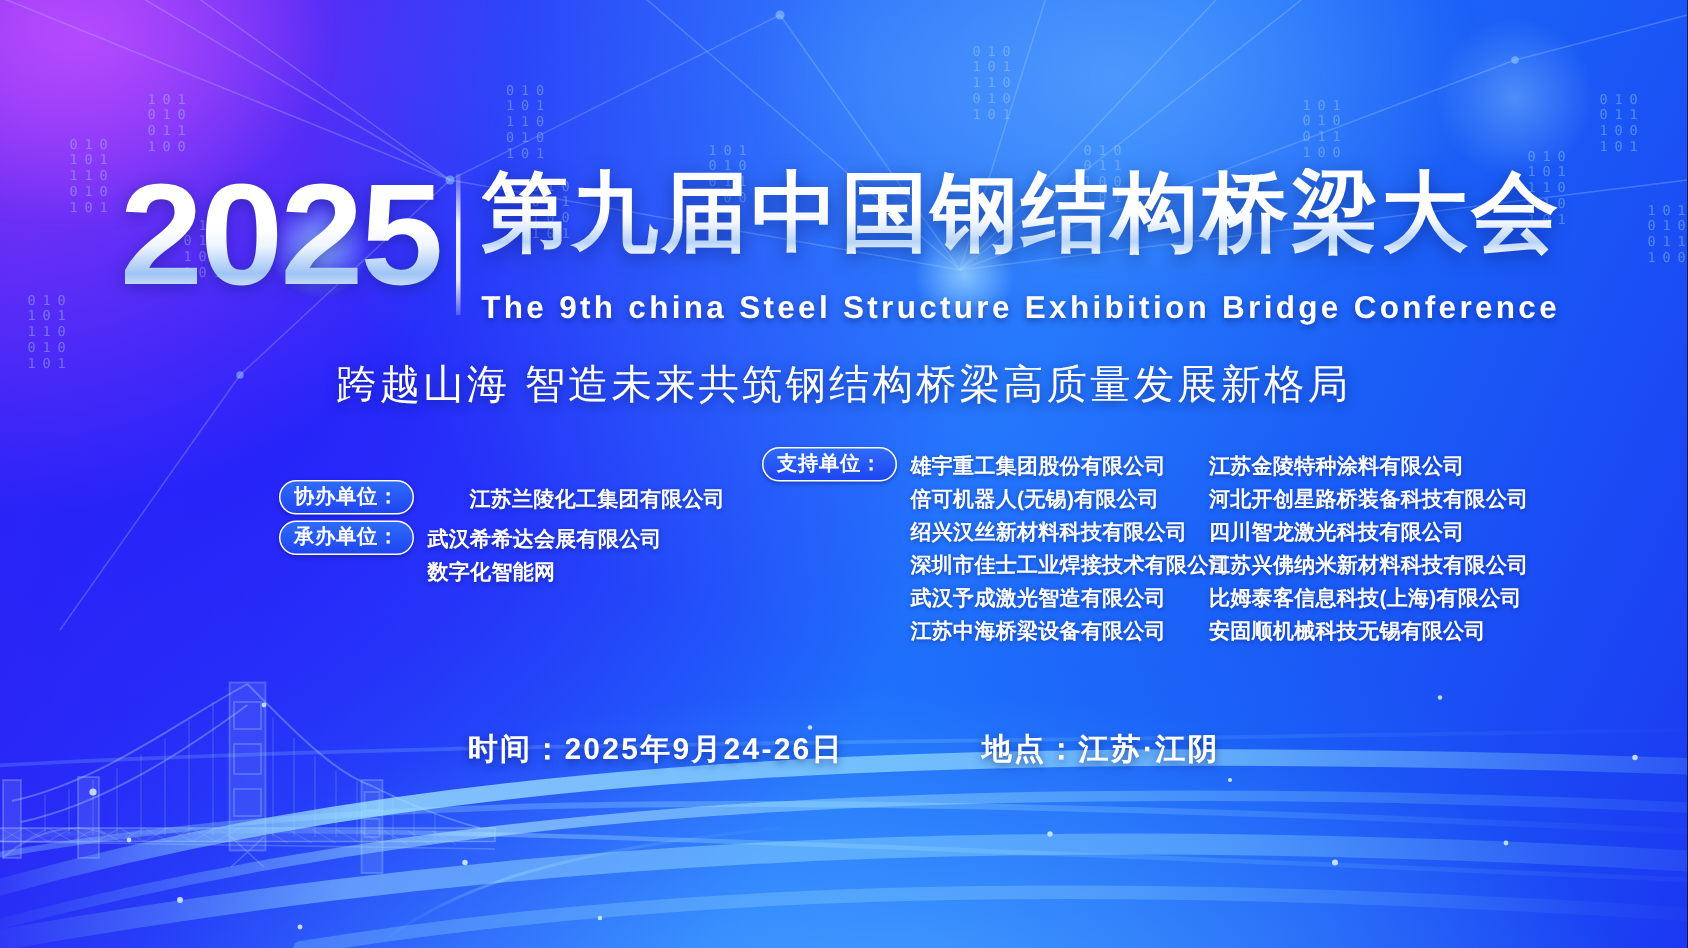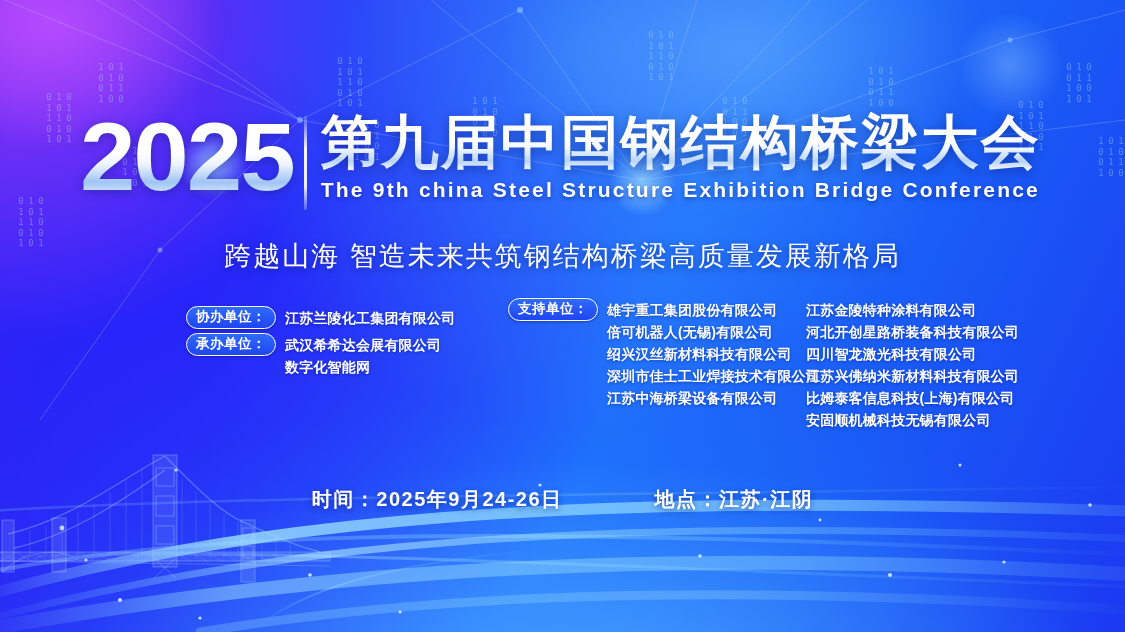--- a/index.html
+++ b/index.html
@@ -73,21 +73,21 @@
   }
   .title-col{display:flex;flex-direction:column;}
   .title-cn{
     font-size:58px;line-height:1.03;font-weight:700;letter-spacing:2px;
     background:linear-gradient(180deg,#ffffff 0%,#ffffff 46%,#f2f7ff 60%,#b9d4f7 82%,#ffffff 100%);
     -webkit-background-clip:text;background-clip:text;color:transparent;
     -webkit-text-fill-color:transparent;
     filter:drop-shadow(0 3px 6px rgba(8,26,110,.5));
   }
   .title-en{
-    margin-top:6px;
+    margin-top:22px;
     font-size:21px;font-weight:700;color:#ffffff;
     letter-spacing:2.2px;
     text-shadow:0 2px 4px rgba(10,30,110,.55);
   }
 
   .slogan{
     position:absolute;left:0;right:0;top:238px;text-align:center;
     font-size:27px;font-weight:400;color:#ffffff;letter-spacing:2px;
     text-shadow:0 2px 7px rgba(8,30,120,.65);
   }
@@ -328,21 +328,21 @@
     </div>
   </div>
 
   <div class="slogan">跨越山海 智造未来共筑钢结构桥梁高质量发展新格局</div>
 
   <div class="orgs">
 
     <div class="col col-left">
 
 
-      <div class="org-row" style="margin-top:8px;">
+      <div class="org-row" style="margin-top:22px;gap:28px;">
         <span class="pill">协办单位：</span>
         <div class="org-lines">
           <div class="org-line">江苏兰陵化工集团有限公司</div>
         </div>
       </div>
 
       <div class="org-row" style="margin-top:4px;">
         <span class="pill">承办单位：</span>
         <div class="org-lines">
           <div class="org-line">武汉希希达会展有限公司</div>
@@ -352,20 +352,21 @@
     </div>
 
     <div class="col col-mid">
       <div class="org-row">
         <span class="pill">支持单位：</span>
         <div class="org-lines">
           <div class="org-line">雄宇重工集团股份有限公司</div>
           <div class="org-line">倍可机器人(无锡)有限公司</div>
           <div class="org-line">绍兴汉丝新材料科技有限公司</div>
           <div class="org-line">深圳市佳士工业焊接技术有限公司</div>
+          <div class="org-line">武汉予成激光智造有限公司</div>
           <div class="org-line">江苏中海桥梁设备有限公司</div>
         </div>
       </div>
     </div>
 
     <div class="col col-right plain-lines">
       <div class="org-lines" style="margin-left:0;padding-top:1px;">
         <div class="org-line">江苏金陵特种涂料有限公司</div>
         <div class="org-line">河北开创星路桥装备科技有限公司</div>
         <div class="org-line">四川智龙激光科技有限公司</div>

